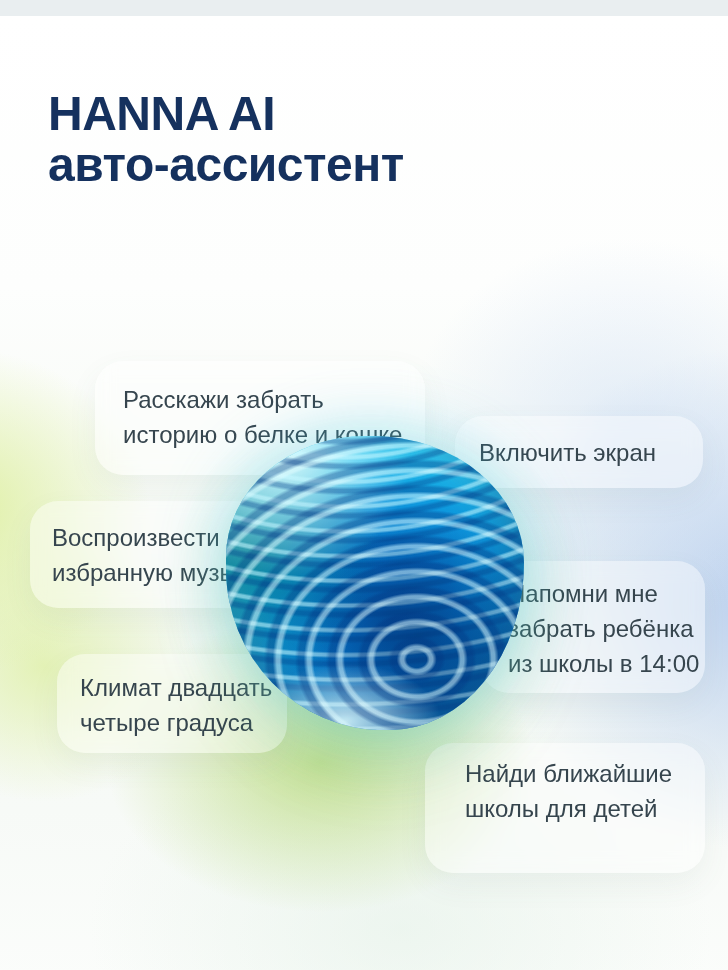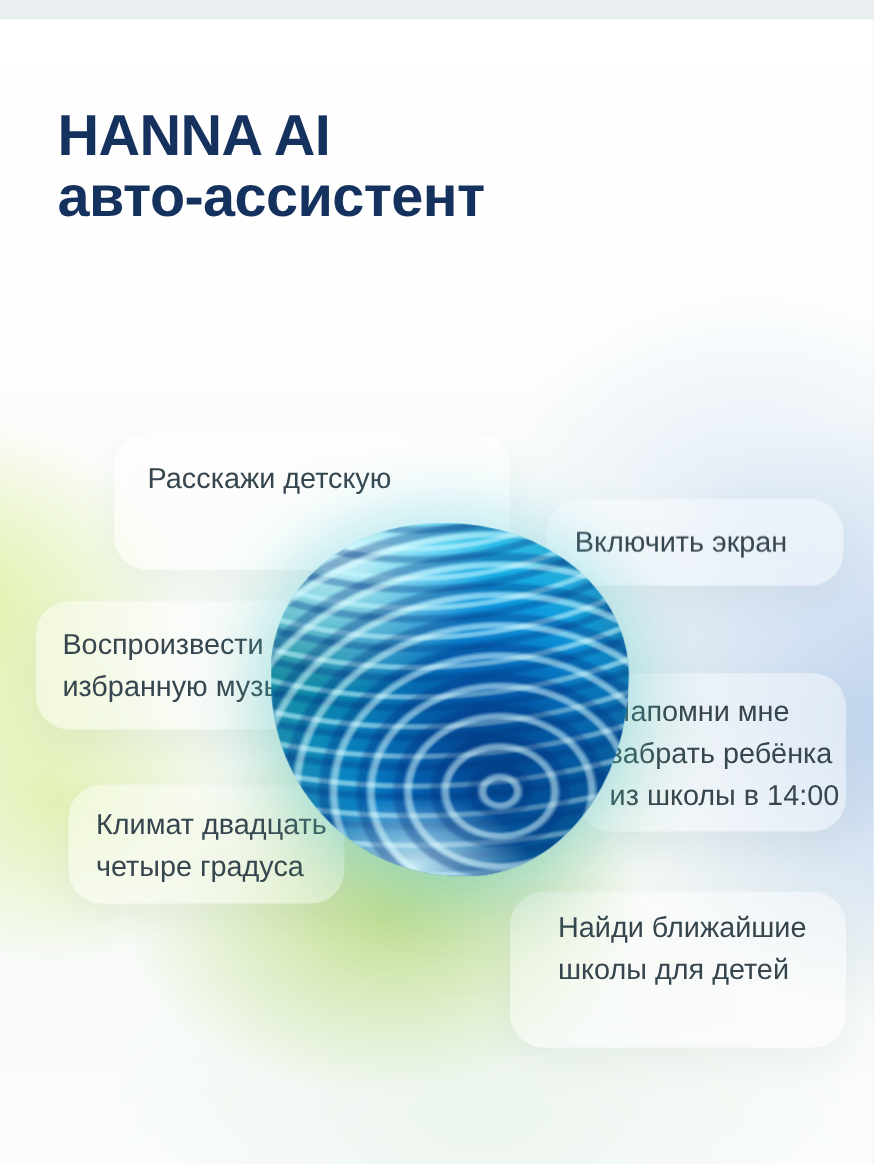--- a/index.html
+++ b/index.html
@@ -96,21 +96,22 @@
 <body>
 
 <div class="stage">
 
   <header class="title">
     <div class="brand">HANNA AI</div>
     <div class="sub">авто-ассистент</div>
   </header>
 
   <div class="bubble b-story">
-    <span>Расскажи детскую</span>
+    <span>Расскажи забрать</span>
+    <span>историю о белке и кошке</span>
   </div>
 
   <div class="bubble b-screen">
     <span>Включить экран</span>
   </div>
 
   <div class="bubble b-music">
     <span>Воспроизвести</span>
     <span>избранную музыку</span>
   </div>

